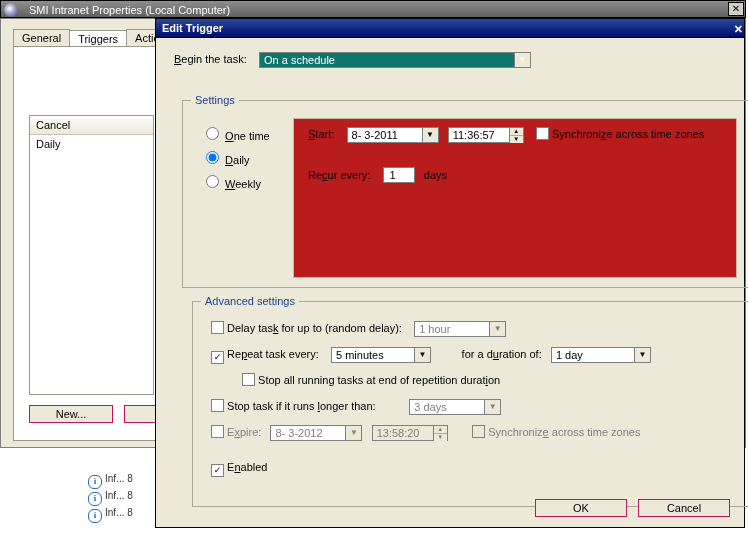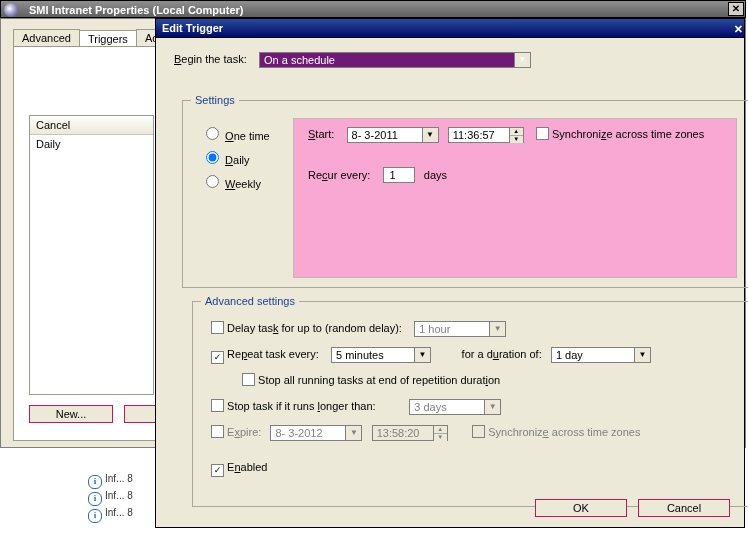--- a/index.html
+++ b/index.html
@@ -14,21 +14,21 @@
     overflow: hidden;
   }
 
   
   .titlebar {
     position: absolute;
     left: 0; top: 0;
     width: 746px; height: 18px;
     background: linear-gradient(#8f8f8f,#606060);
     color: #fff;
-    font-weight: bold;
+    font-weight: normal;
     padding-left: 28px;
     line-height: 18px;
     border: 1px solid #000;
     box-sizing: border-box;
   }
   .titlebar .sysicon {
     position: absolute; left: 3px; top: 2px;
     width: 14px; height: 14px;
     background: radial-gradient(circle at 40% 40%, #fff 0, #88b 55%, #447 100%);
     border-radius: 7px;
@@ -171,21 +171,21 @@
   }
   .dd .arrow {
     position:absolute; right:0; top:0;
     width:15px; height:100%;
     border-left:1px solid #7f7f7f;
     background:#ece9d8;
     text-align:center;
     font-size:8px; line-height:14px;
   }
   .dd.sel {
-    background:#701a75; color:#fff;
+    background:#0f766e; color:#fff;
   }
   .dd.disabled {
     color:#808080;
   }
 
   fieldset {
     position:absolute;
     border:1px solid #a9a798;
     margin:16px;
     padding:0;
@@ -205,21 +205,21 @@
     line-height: 23px;
   }
   .radcol label { display:block; }
   .radcol .u { text-decoration: underline; }
 
   .inner {
     position:absolute;
     left:110px; top:12px;
     width:444px; height:160px;
     border:1px solid #bdbbae;
-    background:#f9a8d4;
+    background:#b91c1c;
     box-sizing:border-box;
     padding-left:48px;
   }
 
   .inner .startrow { position:absolute; left:14px; top:8px; }
   .inner .recurrow { position:absolute; left:14px; top:48px; }
 
   .spin {
     display:inline-block;
     border:1px solid #7f7f7f;
@@ -277,21 +277,21 @@
 </div>
 
 <div class="titlebar">
   <span class="sysicon"></span>
   <span>SMI Intranet Properties (Local Computer)</span>
   <span class="close">✕</span>
 </div>
 
 <div class="parent-panel">
   <div class="tabstrip">
-    <div class="tab"><span>Advanced</span></div>
+    <div class="tab"><span>General</span></div>
     <div class="tab active"><span>Triggers</span></div>
     <div class="tab"><span>Actions</span></div>
   </div>
   <div class="tab-page"></div>
 
   <div class="descline">When you create a task,</div>
 
   <div class="triggerbox">
     <div class="triggerhead">Cancel</div>
     <div class="triggeritem">Daily</div>

